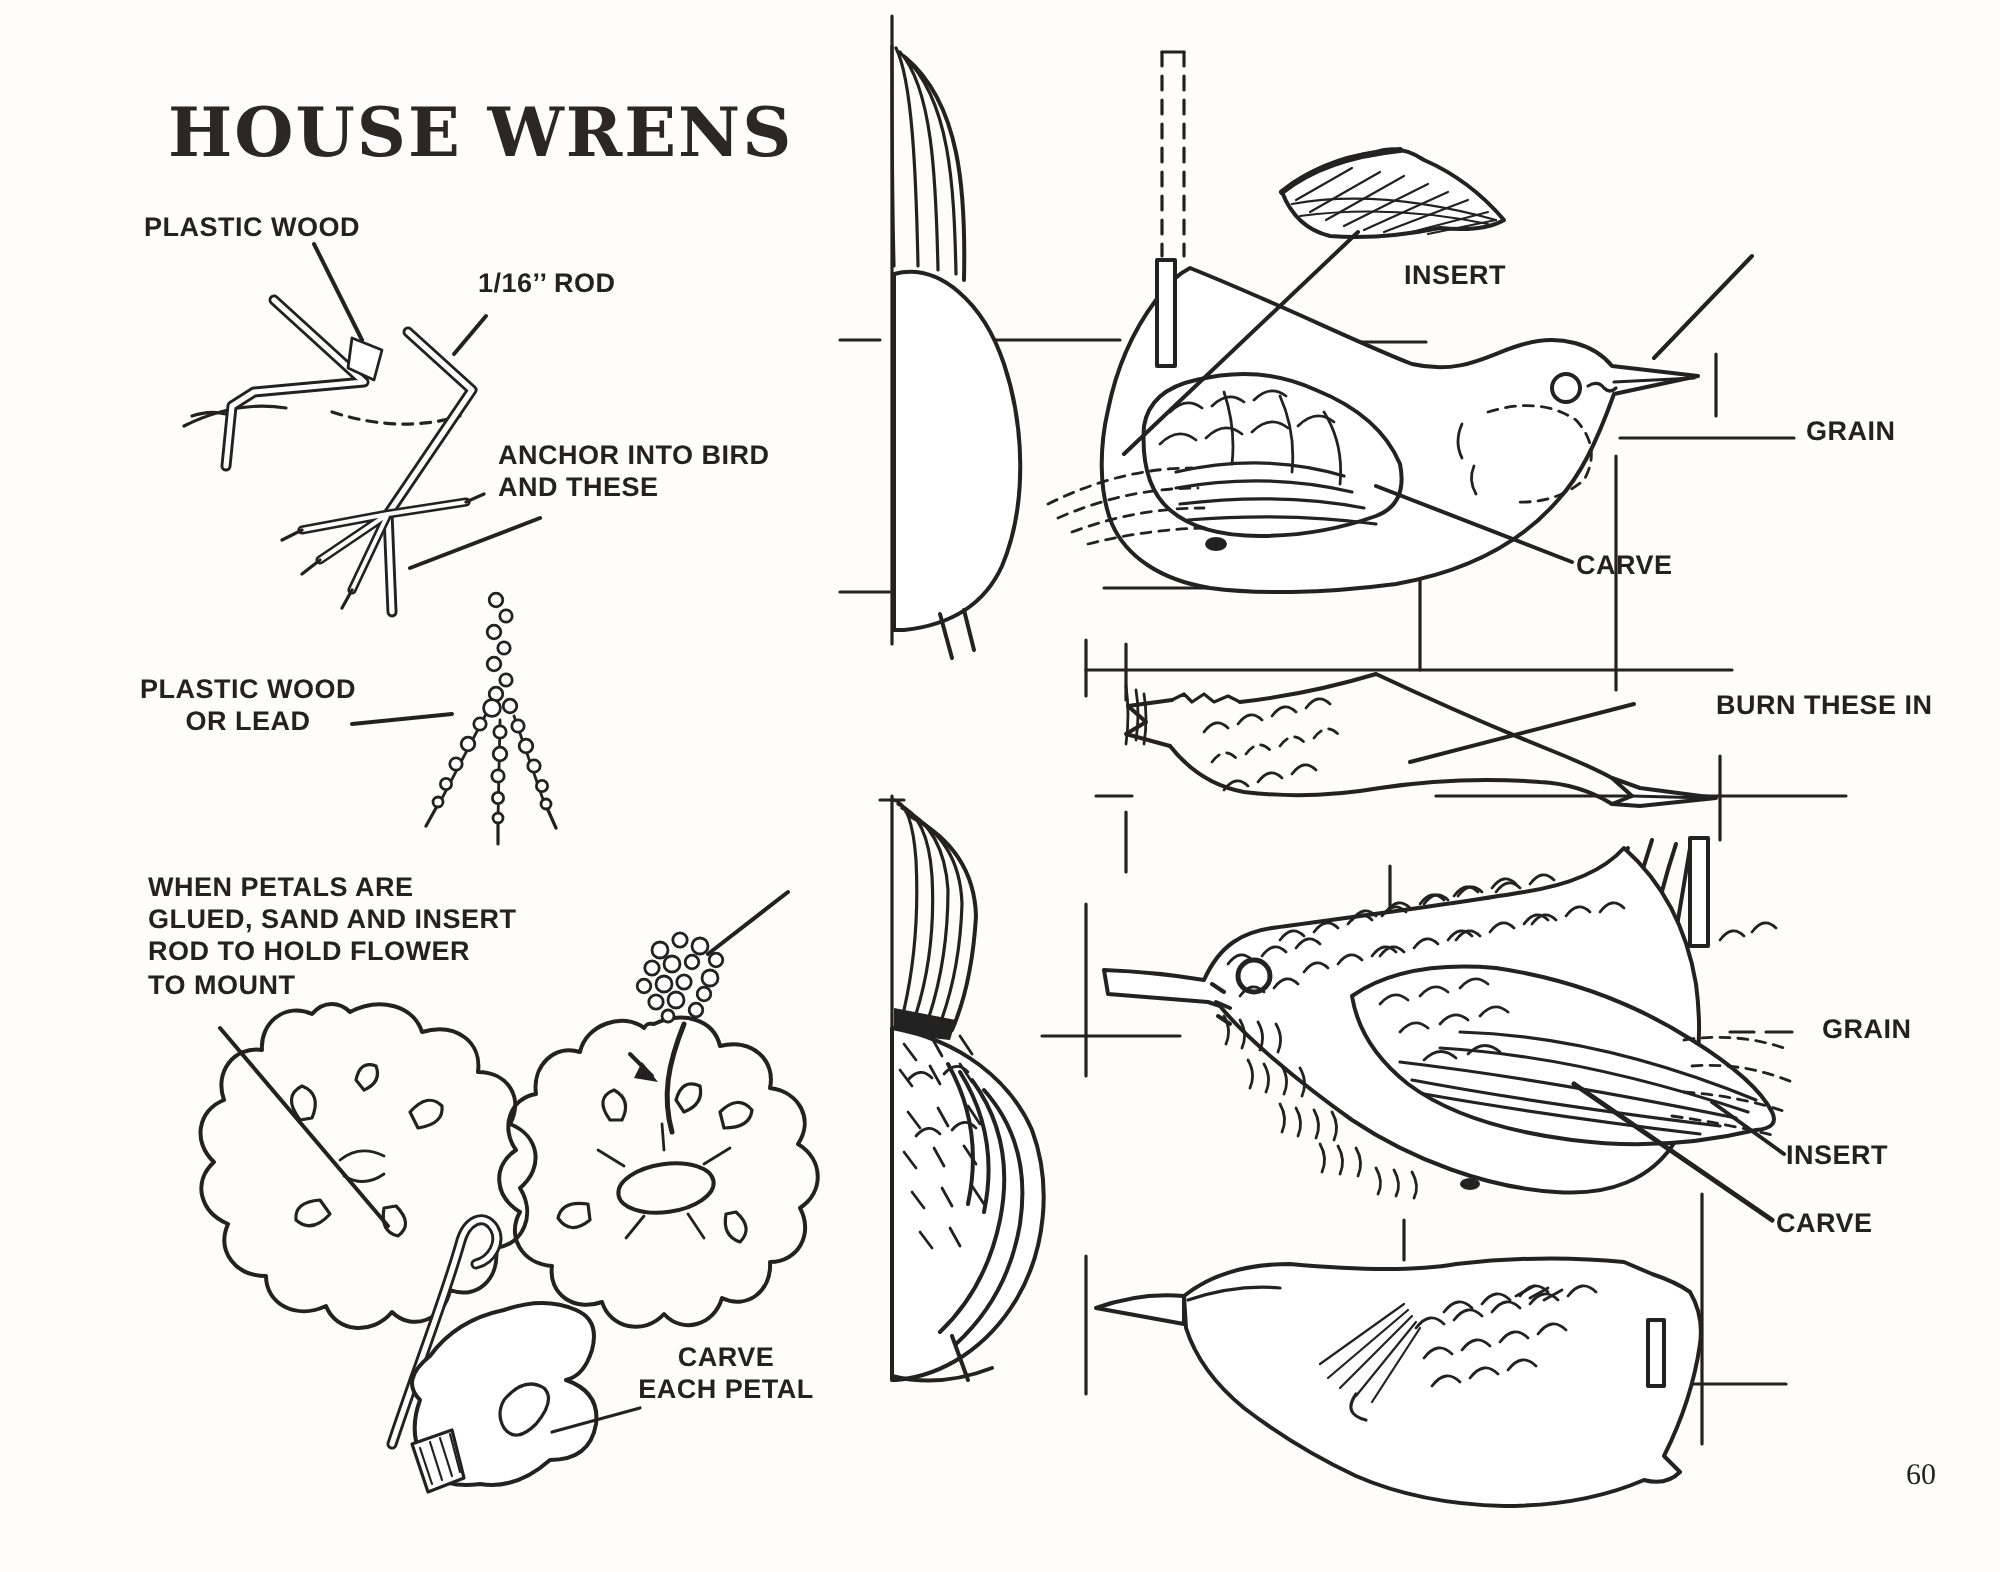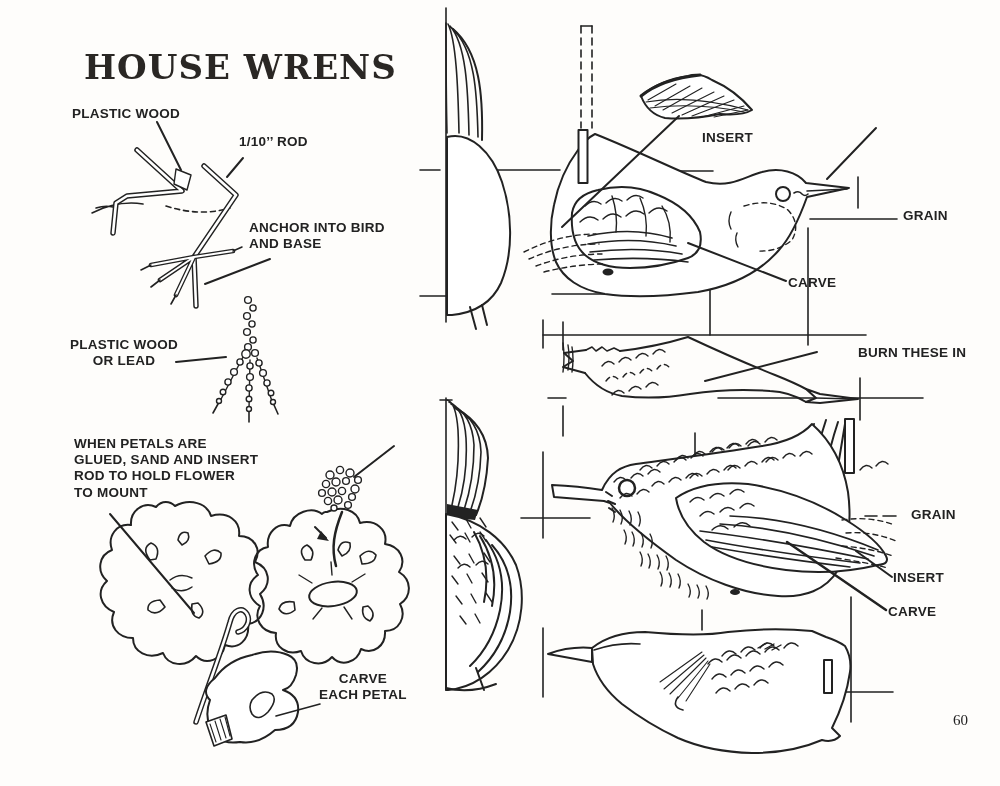--- a/index.html
+++ b/index.html
@@ -318,24 +318,24 @@
       <path class="ink w2" d="M705,381 L817,352"></path>
       <path class="ink w2" d="M856,551 L892,577"></path>
       <path class="ink w25" d="M787,542 L886,610"></path>
     </g>
   </svg>
 
   <div class="title" style="left:84px; top:48px;">HOUSE WRENS</div>
 
   <div class="lbl" style="left:72px; top:106px;">PLASTIC WOOD</div>
 
-  <div class="lbl" style="left:239px; top:134px;">1/10’’ ROD</div>
+  <div class="lbl" style="left:239px; top:134px;">1/16’’ ROD</div>
 
   <div class="lbl" style="left:249px; top:220px;">ANCHOR INTO BIRD
-AND BASE</div>
+AND THESE</div>
 
   <div class="lbl center" style="left:66px; top:337px; width:116px;">PLASTIC WOOD
 OR LEAD</div>
 
 
   <div class="lbl" style="left:74px; top:436px;">WHEN PETALS ARE
 GLUED, SAND AND INSERT
 ROD TO HOLD FLOWER
 TO MOUNT</div>
 
@@ -350,14 +350,14 @@
   <div class="lbl" style="left:788px; top:275px;">CARVE</div>
 
   <div class="lbl" style="left:858px; top:345px;">BURN THESE IN</div>
 
   <div class="lbl" style="left:911px; top:507px;">GRAIN</div>
 
   <div class="lbl" style="left:893px; top:570px;">INSERT</div>
 
   <div class="lbl" style="left:888px; top:604px;">CARVE</div>
 
-  <div class="pagenum" style="left:953px; top:712px;">60</div>
+  <div class="pagenum" style="left:953px; top:730px;">60</div>
 </div>
 
 </body></html>

